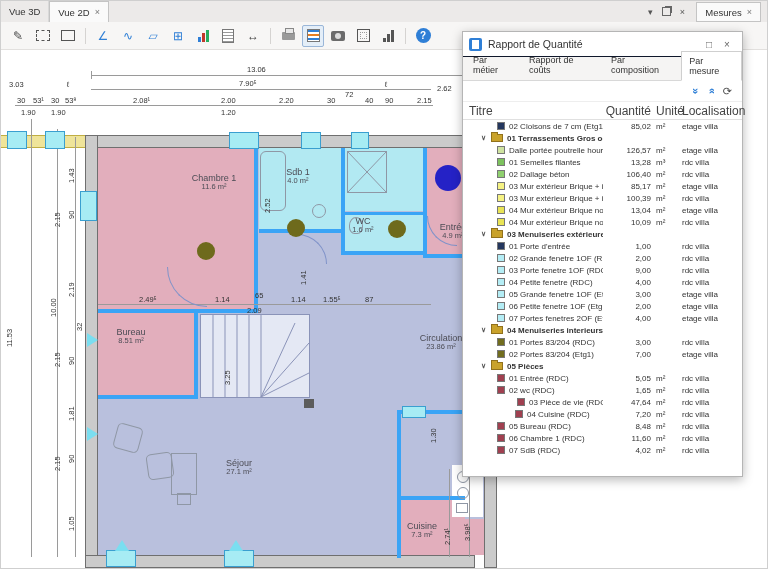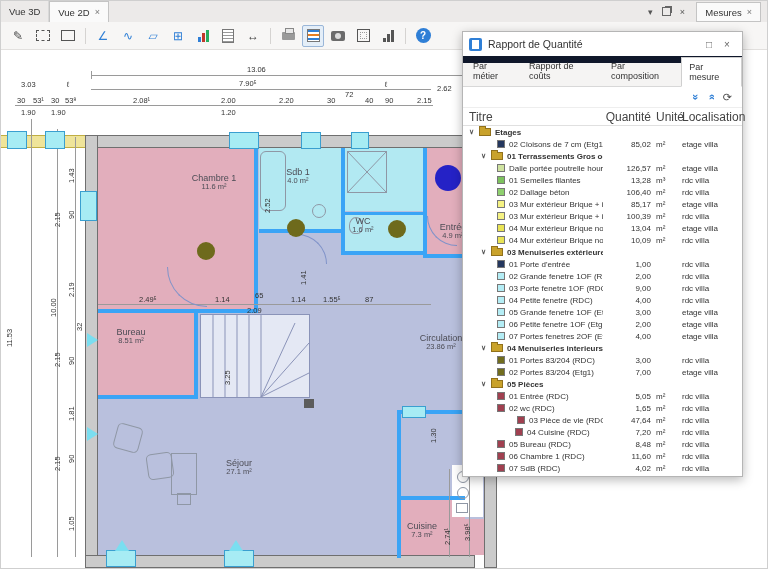--- a/index.html
+++ b/index.html
@@ -64,21 +64,21 @@
   .stairs{position:absolute;left:199px;top:313px;width:110px;height:84px;background:#e4e8f4;border:1px solid #8a93b8;box-sizing:border-box;z-index:2;}
   .newel{position:absolute;left:303px;top:398px;width:10px;height:9px;background:#5c5c5c;z-index:3;}
   .arc{position:absolute;border:1.3px solid #8093c9;box-sizing:border-box;z-index:3;}
   .arc.bl{border-top:none;border-right:none;border-radius:0 0 0 100%;}
   .arc.tr{border-bottom:none;border-left:none;border-radius:0 100% 0 0;}
   .fix{position:absolute;border:1px solid #8f97a5;box-sizing:border-box;z-index:3;background:transparent;}
   .fix.round{border-radius:50%;}
 
   
   .panel{position:absolute;left:461px;top:30px;width:281px;height:446px;background:#fff;border:1px solid #b5b5b5;box-shadow:0 3px 10px rgba(0,0,0,.28);z-index:20;box-sizing:border-box;display:flex;flex-direction:column;}
-  .p-titlebar{height:24px;display:flex;align-items:center;padding:0 6px;border-bottom:7px solid #0f172a;flex:none;}
+  .p-titlebar{height:24px;display:flex;align-items:center;padding:0 6px;border-bottom:1px solid #0f172a;flex:none;}
   .p-ico{width:13px;height:13px;background:#2f7fd6;border-radius:2px;position:relative;flex:none;}
   .p-ico:before{content:'';position:absolute;left:3px;top:2px;width:7px;height:9px;background:#fff;}
   .p-title{flex:1;font-size:10.5px;color:#333;margin-left:6px;}
   .wbtn{width:18px;text-align:center;color:#666;font-size:10px;}
   .p-tabs{height:23px;display:flex;align-items:flex-end;background:#f5f4f3;border-bottom:1px solid #d8d8d8;font-size:9px;color:#333;padding-left:2px;flex:none;}
   .ptab{padding:4px 7px;border:1px solid transparent;}
   .ptab.active{background:#fff;border:1px solid #cfcfcf;border-bottom:1px solid #fff;margin-bottom:-1px;}
   .p-chevrow{height:20px;display:flex;justify-content:flex-end;align-items:center;gap:9px;padding-right:10px;flex:none;}
   .chev{display:inline-block;color:#2f7fd6;font-weight:bold;font-size:11px;}
   .chev.down{transform:rotate(90deg);}
@@ -197,21 +197,21 @@
       <div class="dline" style="left: 477px; top: 70px; width: 1px; height: 8px;"></div>
       <div class="dline" style="left: 90px; top: 88px; width: 340px; height: 1px;"></div>
       <div class="dline" style="left: 14px; top: 104px; width: 418px; height: 1px;"></div>
       <div class="dline" style="left: 30px; top: 118px; width: 1px; height: 438px;"></div>
       <div class="dline" style="left: 56px; top: 128px; width: 1px; height: 428px;"></div>
       <div class="dline" style="left: 74px; top: 136px; width: 1px; height: 420px;"></div>
       <div class="dline" style="left: 97px; top: 303px; width: 333px; height: 1px;"></div>
       <div class="dline" style="left: 448px; top: 468px; width: 1px; height: 88px;"></div>
       <div class="dline" style="left: 468px; top: 468px; width: 1px; height: 88px;"></div>
       <div class="dim" style="left: 246px; top: 64px;">13.06</div>
-      <div class="dim" style="left: 20px; top: 79px;">3.03</div>
+      <div class="dim" style="left: 8px; top: 79px;">3.03</div>
       <div class="dim" style="left: 66px; top: 79px;">ℓ</div>
       <div class="dim" style="left: 238px; top: 78px;">7.90⁵</div>
       <div class="dim" style="left: 384px; top: 79px;">ℓ</div>
       <div class="dim" style="left: 436px; top: 83px;">2.62</div>
       <div class="dim" style="left: 16px; top: 95px;">30</div>
       <div class="dim" style="left: 32px; top: 95px;">53¹</div>
       <div class="dim" style="left: 50px; top: 95px;">30</div>
       <div class="dim" style="left: 64px; top: 95px;">53⁸</div>
       <div class="dim" style="left: 132px; top: 95px;">2.08¹</div>
       <div class="dim" style="left: 220px; top: 95px;">2.00</div>
@@ -372,28 +372,20 @@
       <span class="chev up">»</span>
       <span class="refresh">⟳</span>
     </div>
     <div class="p-header">
       <span class="c-t">Titre</span>
       <span class="c-q">Quantité</span>
       <span class="c-u">Unité</span>
       <span class="c-l">Localisation</span>
     </div>
     <div class="tree" id="ptree">
-        <div class="trow grp">
-          <span class="caret">∨</span>
-          <span class="folder"></span>
-          <span class="t-title">Etages</span>
-          <span class="t-q"></span>
-          <span class="t-u"></span>
-          <span class="t-l"></span>
-        </div>
         <div class="trow" style="padding-left: 34px;">
           <span class="swatch" style="background: rgb(36, 55, 94);"></span>
           <span class="t-title">02 Cloisons de 7 cm (Etg1)</span>
           <span class="t-q">85,02</span>
           <span class="t-u">m²</span>
           <span class="t-l">etage villa</span>
         </div>
         <div class="trow grp" style="padding-left: 18px;">
           <span class="caret">∨</span>
           <span class="folder"></span>

